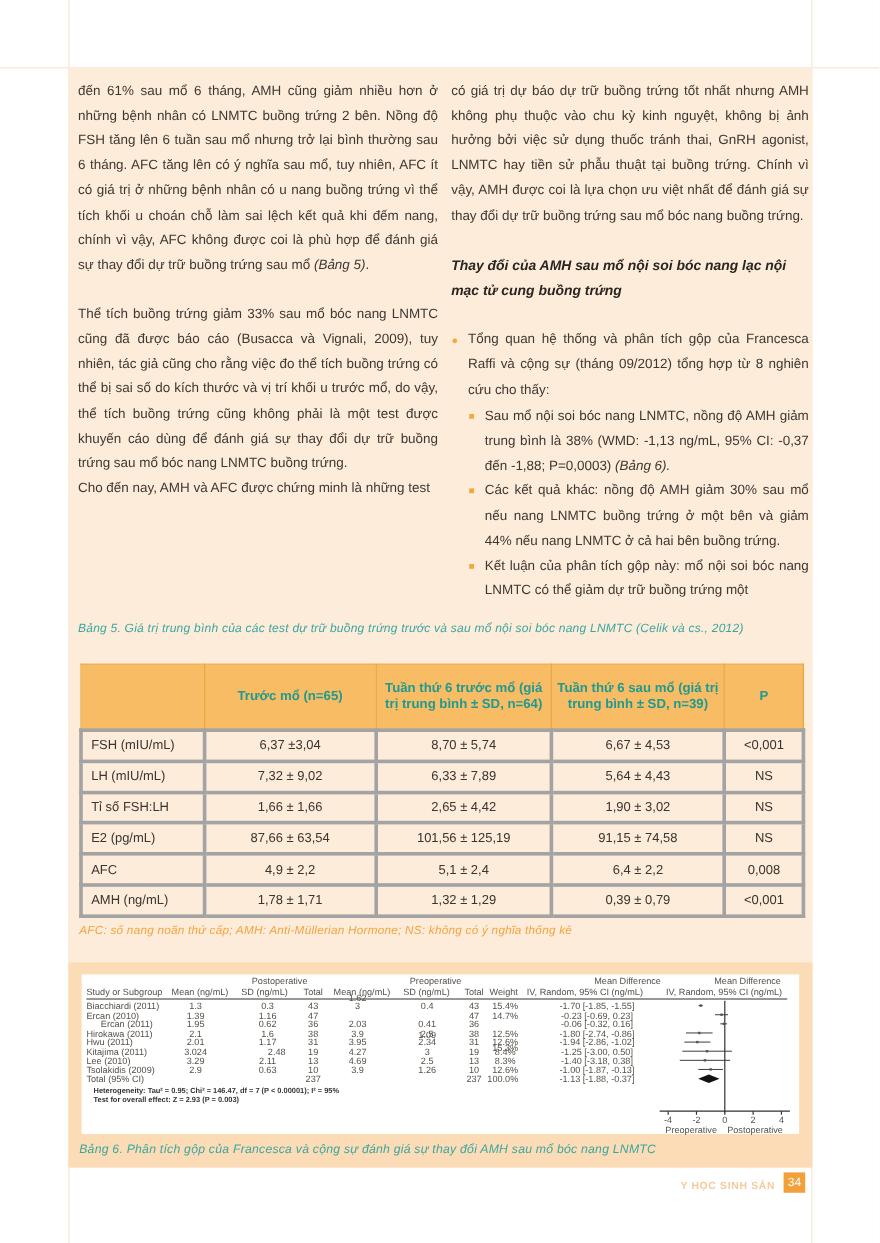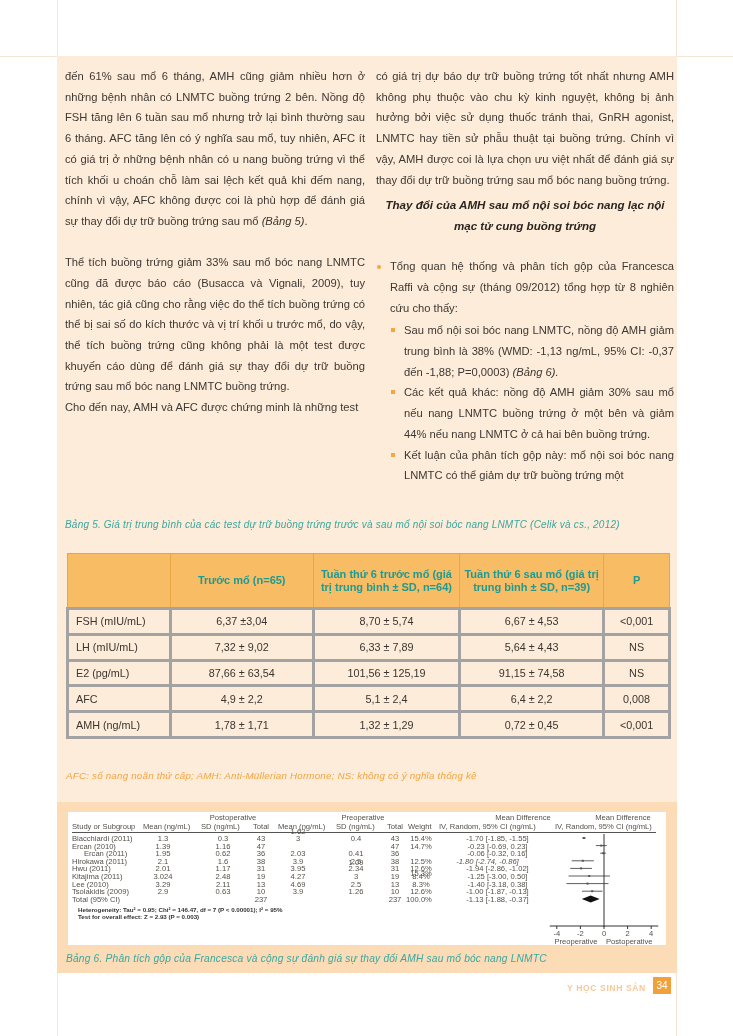--- a/index.html
+++ b/index.html
@@ -10,21 +10,21 @@
   .guide-h { position: absolute; left: 0; height: 1px; width: 733px; background: #f3e6d2; }
 
   .panel { position: absolute; left: 57px; top: 56px; width: 620px; height: 917px; background: #fdecd9; }
 
   .col { position: absolute; top: 66px; width: 300px; font-size: 11.2px; line-height: 20.7px; text-align: justify; color: #3d3833; }
   .col-left { left: 65px; }
   .col-right { left: 376px; width: 298px; }
   .col p { margin: 0; }
   .col p.gap { margin-top: 20.5px; }
   .h-red { color: #e0554a; font-weight: bold; font-size: 11.6px; line-height: 21px; margin-top: 22px; margin-bottom: 22px; letter-spacing: 0.1px; text-align: left; }
-  .h-dark { color: #2a2520; font-weight: bold; font-style: italic; font-size: 11.6px; line-height: 21px; margin-top: 4px; margin-bottom: 20px; text-align: center; }
+  .h-dark { color: #2a2520; font-weight: bold; font-style: italic; font-size: 11.6px; line-height: 21px; margin-top: 21px; margin-bottom: 20px; text-align: left; }
   em { font-style: italic; }
 
   ul.b1 { list-style: none; margin-top: 4px; }
   ul.b1 > li { position: relative; padding-left: 14px; }
   ul.b1 > li::before { content: ""; position: absolute; left: 1px; top: 9px; width: 4px; height: 4px; border-radius: 50%; background: #f2a93b; }
   ul.b2 { list-style: none; margin-top: 2px; }
   ul.b2 > li { position: relative; padding-left: 14px; margin-bottom: 0; }
   ul.b2 > li::before { content: ""; position: absolute; left: 1px; top: 8px; width: 4px; height: 4px; background: #f2a93b; }
 
   .cap5 { position: absolute; left: 65px; top: 519px; width: 610px; font-style: italic; font-size: 10px; line-height: 12.5px; color: #3aa7a0; letter-spacing: 0.2px; }
@@ -107,38 +107,45 @@
         <td>&lt;0,001</td>
       </tr>
       <tr>
         <td class="lbl">LH (mIU/mL)</td>
         <td>7,32 ± 9,02</td>
         <td>6,33 ± 7,89</td>
         <td>5,64 ± 4,43</td>
         <td>NS</td>
       </tr>
       <tr>
+        <td class="lbl">Tỉ số FSH:LH</td>
+        <td>1,66 ± 1,66</td>
+        <td>2,65 ± 4,42</td>
+        <td>1,90 ± 3,02</td>
+        <td>NS</td>
+      </tr>
+      <tr>
         <td class="lbl">E2 (pg/mL)</td>
         <td>87,66 ± 63,54</td>
         <td>101,56 ± 125,19</td>
         <td>91,15 ± 74,58</td>
         <td>NS</td>
       </tr>
       <tr>
         <td class="lbl">AFC</td>
         <td>4,9 ± 2,2</td>
         <td>5,1 ± 2,4</td>
         <td>6,4 ± 2,2</td>
         <td>0,008</td>
       </tr>
       <tr>
         <td class="lbl">AMH (ng/mL)</td>
         <td>1,78 ± 1,71</td>
         <td>1,32 ± 1,29</td>
-        <td>0,72 ± 0,45</td>
+        <td>0,39 ± 0,79</td>
         <td>&lt;0,001</td>
       </tr>
     </tbody>
 </table>
 <div class="note5">AFC: số nang noãn thứ cấp; AMH: Anti-Müllerian Hormone; NS: không có ý nghĩa thống kê</div>
 
 <div class="band6"></div>
 <div class="fbox">
   <div id="fp-layer" style="position:absolute;left:0;top:0;width:598px;height:133px;">
       <div class="fp c" style="left: 120px; top: 1px; width: 90px;">Postoperative</div>
@@ -184,33 +191,33 @@
       <div class="fp r" style="left: 336px; top: 37.2px; width: 34px; margin-top: 20px;">15.3%</div>
       <div class="fp r" style="left: 377px; top: 37.2px; width: 105px;">-0.06 [-0.32, 0.16]</div>
       <div class="fp" style="left: 4px; top: 44.8px;">Hirokawa (2011)</div>
       <div class="fp c" style="left: 80px; top: 44.8px; width: 30px;">2.1</div>
       <div class="fp c" style="left: 140px; top: 44.8px; width: 30px;">1.6</div>
       <div class="fp c" style="left: 183px; top: 44.8px; width: 20px;">38</div>
       <div class="fp c" style="left: 215px; top: 44.8px; width: 30px;">3.9</div>
       <div class="fp c" style="left: 273px; top: 44.8px; width: 30px;">2.5</div>
       <div class="fp c" style="left: 317px; top: 44.8px; width: 20px;">38</div>
       <div class="fp r" style="left: 336px; top: 44.8px; width: 34px;">12.5%</div>
-      <div class="fp r" style="left: 367px; top: 44.8px; width: 105px; font-style: italic;">-1.80 [-2.74, -0.86]</div>
+      <div class="fp r" style="left: 377px; top: 44.8px; width: 105px;">-1.80 [-2.74, -0.86]</div>
       <div class="fp" style="left: 4px; top: 52.4px;">Hwu (2011)</div>
       <div class="fp c" style="left: 80px; top: 52.4px; width: 30px;">2.01</div>
       <div class="fp c" style="left: 140px; top: 52.4px; width: 30px;">1.17</div>
       <div class="fp c" style="left: 183px; top: 52.4px; width: 20px;">31</div>
       <div class="fp c" style="left: 215px; top: 52.4px; width: 30px;">3.95</div>
       <div class="fp c" style="left: 273px; top: 52.4px; width: 30px;">2.34</div>
       <div class="fp c" style="left: 317px; top: 52.4px; width: 20px;">31</div>
       <div class="fp r" style="left: 336px; top: 52.4px; width: 34px;">12.6%</div>
       <div class="fp r" style="left: 377px; top: 52.4px; width: 105px;">-1.94 [-2.86, -1.02]</div>
       <div class="fp" style="left: 4px; top: 60px;">Kitajima (2011)</div>
       <div class="fp c" style="left: 80px; top: 60px; width: 30px;">3.024</div>
-      <div class="fp c" style="left: 140px; top: 60px; width: 30px;">2.48</div>
+      <div class="fp c" style="left: 140px; top: 60px; width: 30px; text-align: right;">2.48</div>
       <div class="fp c" style="left: 183px; top: 60px; width: 20px;">19</div>
       <div class="fp c" style="left: 215px; top: 60px; width: 30px;">4.27</div>
       <div class="fp c" style="left: 273px; top: 60px; width: 30px;">3</div>
       <div class="fp c" style="left: 317px; top: 60px; width: 20px;">19</div>
       <div class="fp r" style="left: 336px; top: 60px; width: 34px;">8.4%</div>
       <div class="fp r" style="left: 377px; top: 60px; width: 105px;">-1.25 [-3.00, 0.50]</div>
       <div class="fp" style="left: 4px; top: 67.6px;">Lee (2010)</div>
       <div class="fp c" style="left: 80px; top: 67.6px; width: 30px;">3.29</div>
       <div class="fp c" style="left: 140px; top: 67.6px; width: 30px;">2.11</div>
       <div class="fp c" style="left: 183px; top: 67.6px; width: 20px;">13</div>

